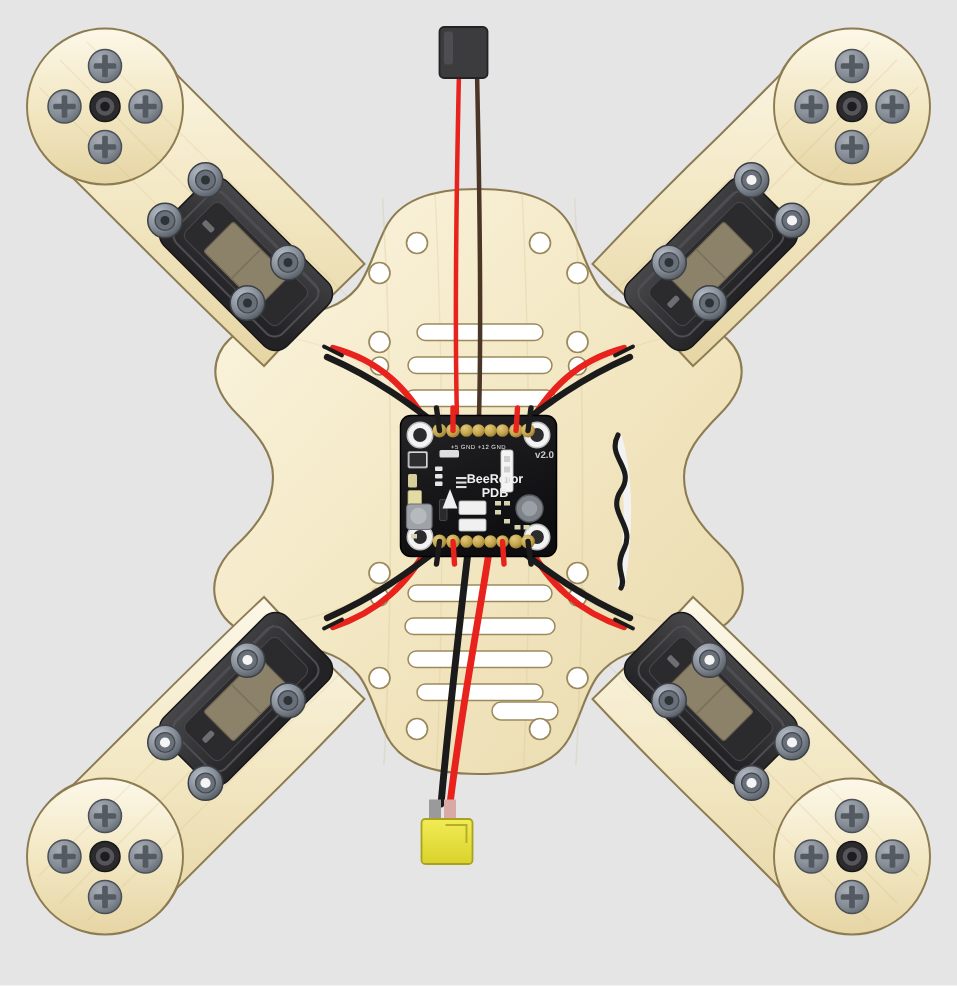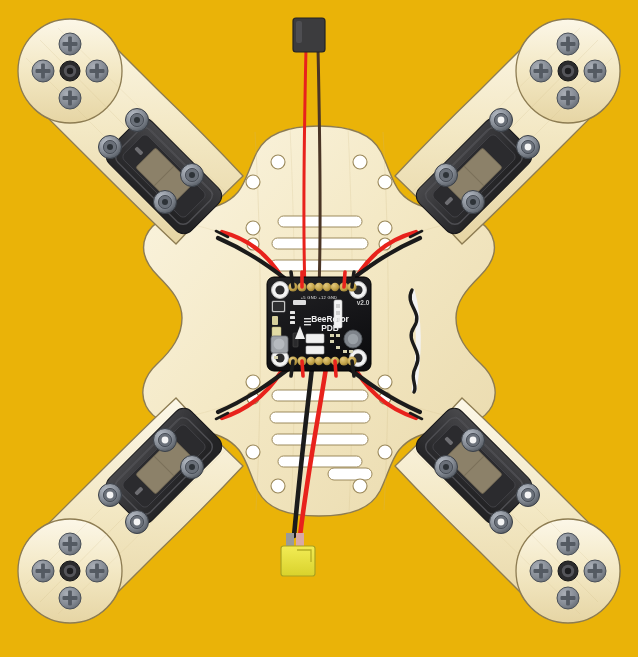--- a/index.html
+++ b/index.html
@@ -1,19 +1,19 @@
 <!DOCTYPE html>
 <html><head>
 <meta charset="utf-8">
 <title>BeeRotor Quadcopter Frame</title>
 <style>
   html,body{margin:0;padding:0;background:#ffffff;}
   body{width:638px;height:657px;overflow:hidden;
        font-family:"Liberation Sans",sans-serif;}
-  #stage{position:relative;width:638px;height:657px;background:#eab308;}
+  #stage{position:relative;width:638px;height:657px;background:#e5e5e5;}
   svg{display:block;}
   text{font-family:"Liberation Sans",sans-serif;}
 </style>
 </head>
 <body>
 
 <div id="stage">
 <svg width="638" height="657" viewBox="0 0 638 657">
 
   <defs>

